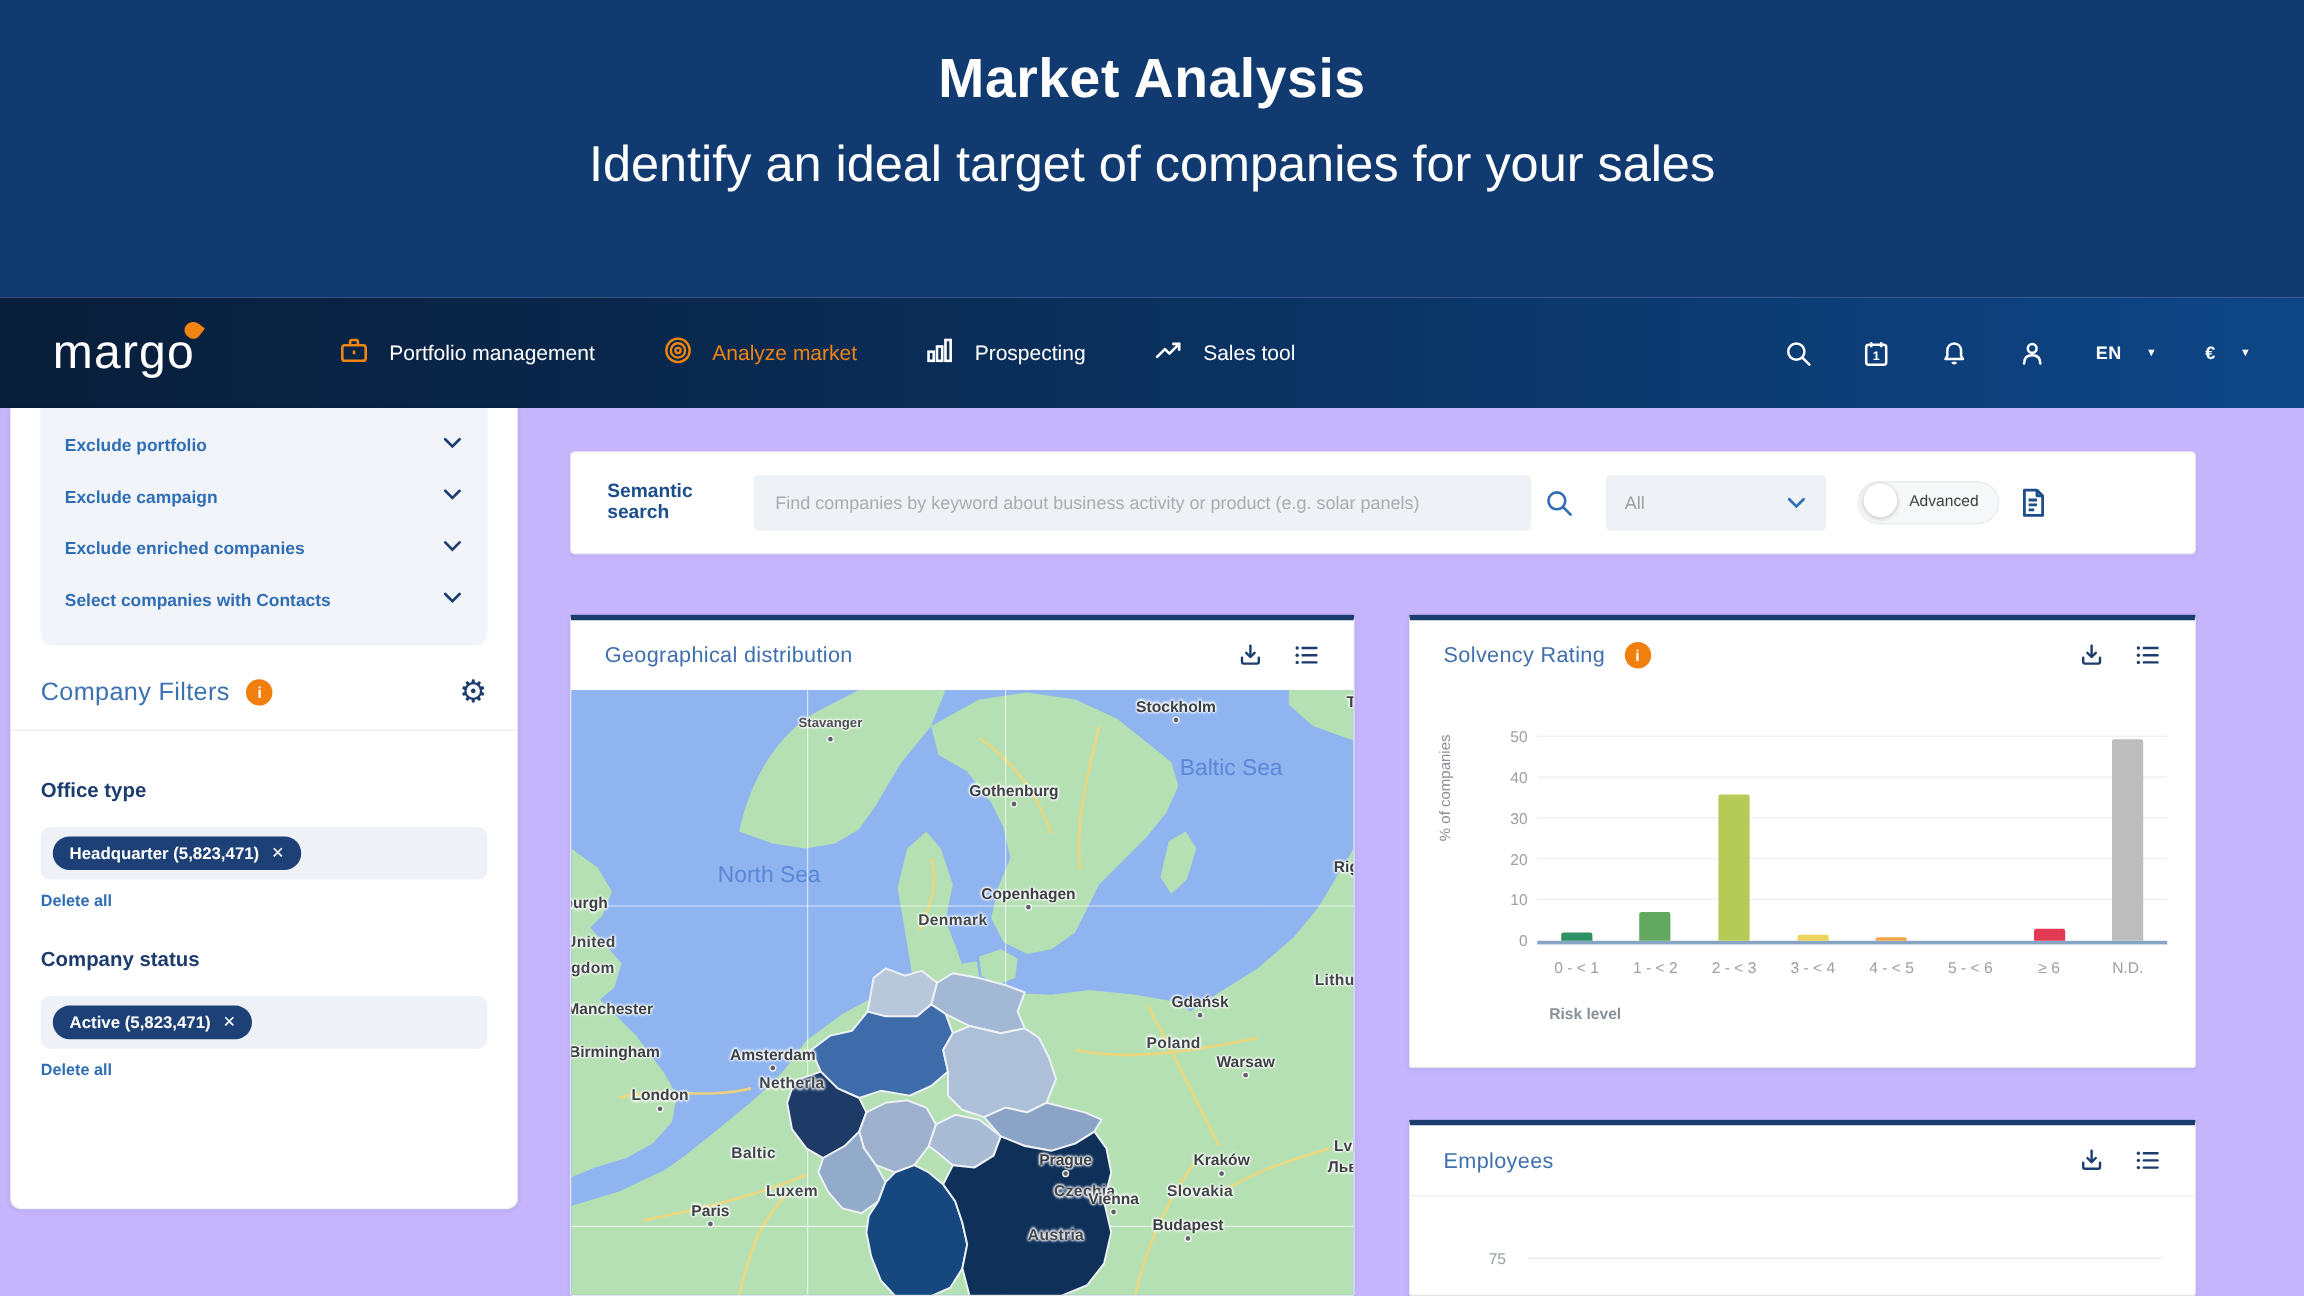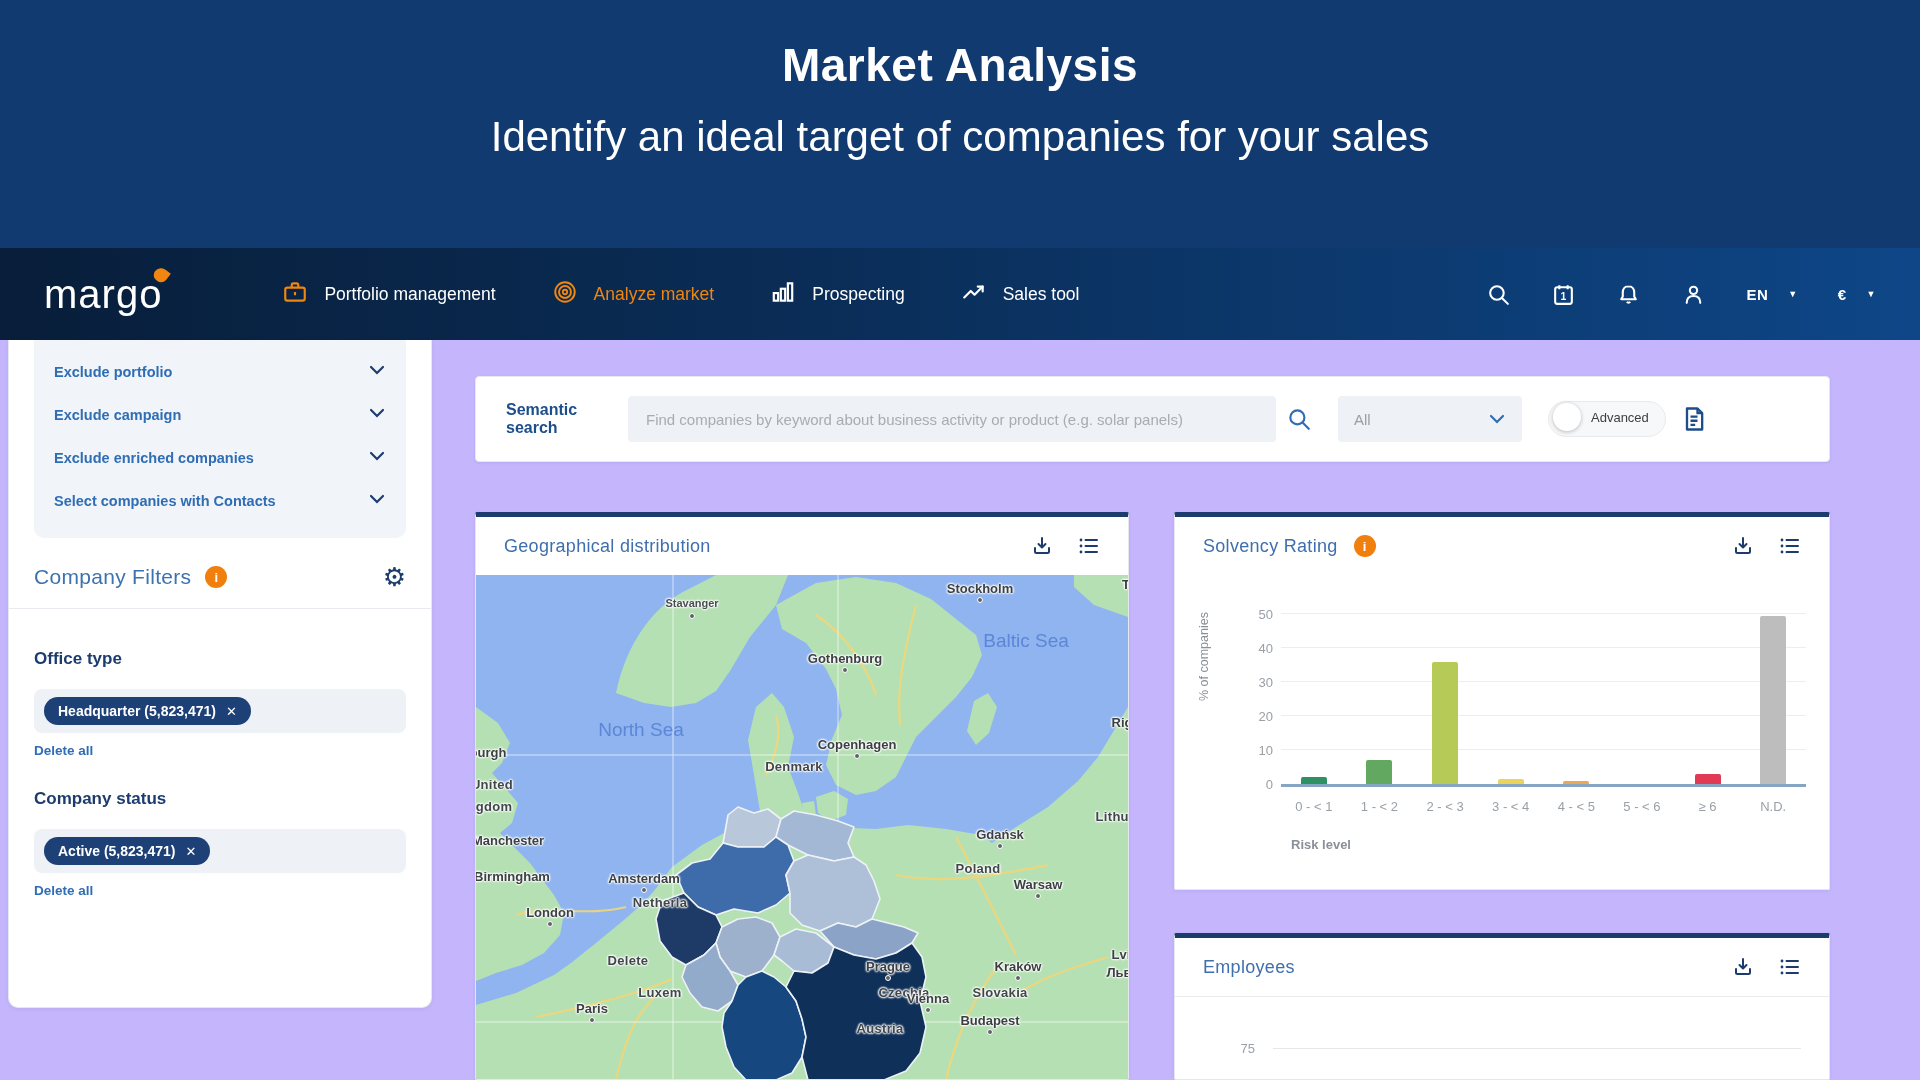--- a/index.html
+++ b/index.html
@@ -380,21 +380,21 @@
           <span class="ml city" style="left: 12px; top: 170px;">burgh</span>
           <span class="ml country" style="left: 16px; top: 202px;">United</span>
           <span class="ml country" style="left: 12px; top: 224px;">ingdom</span>
           <span class="ml city" style="left: 32px; top: 258px;">Manchester</span>
           <span class="ml city" style="left: 36px; top: 294px;">Birmingham</span>
           <span class="ml city" style="left: 74px; top: 330px;">London</span>
           <span class="mdot" style="left: 74px; top: 349px;"></span>
           <span class="ml city" style="left: 168px; top: 296px;">Amsterdam</span>
           <span class="mdot" style="left: 168px; top: 315px;"></span>
           <span class="ml country" style="left: 184px; top: 320px;">Netherla</span>
-          <span class="ml country" style="left: 152px; top: 378px;">Delete</span>
+          <span class="ml country" style="left: 152px; top: 378px;">Baltic</span>
           <span class="ml country" style="left: 184px; top: 410px;">Luxem</span>
           <span class="ml city" style="left: 116px; top: 426px;">Paris</span>
           <span class="mdot" style="left: 116px; top: 445px;"></span>
           <span class="ml country" style="left: 502px; top: 286px;">Poland</span>
           <span class="ml city" style="left: 562px; top: 302px;">Warsaw</span>
           <span class="mdot" style="left: 562px; top: 321px;"></span>
           <span class="ml city" style="left: 412px; top: 384px;">Prague</span>
           <span class="mdot" style="left: 412px; top: 403px;"></span>
           <span class="ml country" style="left: 428px; top: 410px;">Czechia</span>
           <span class="ml city" style="left: 542px; top: 384px;">Kraków</span>

